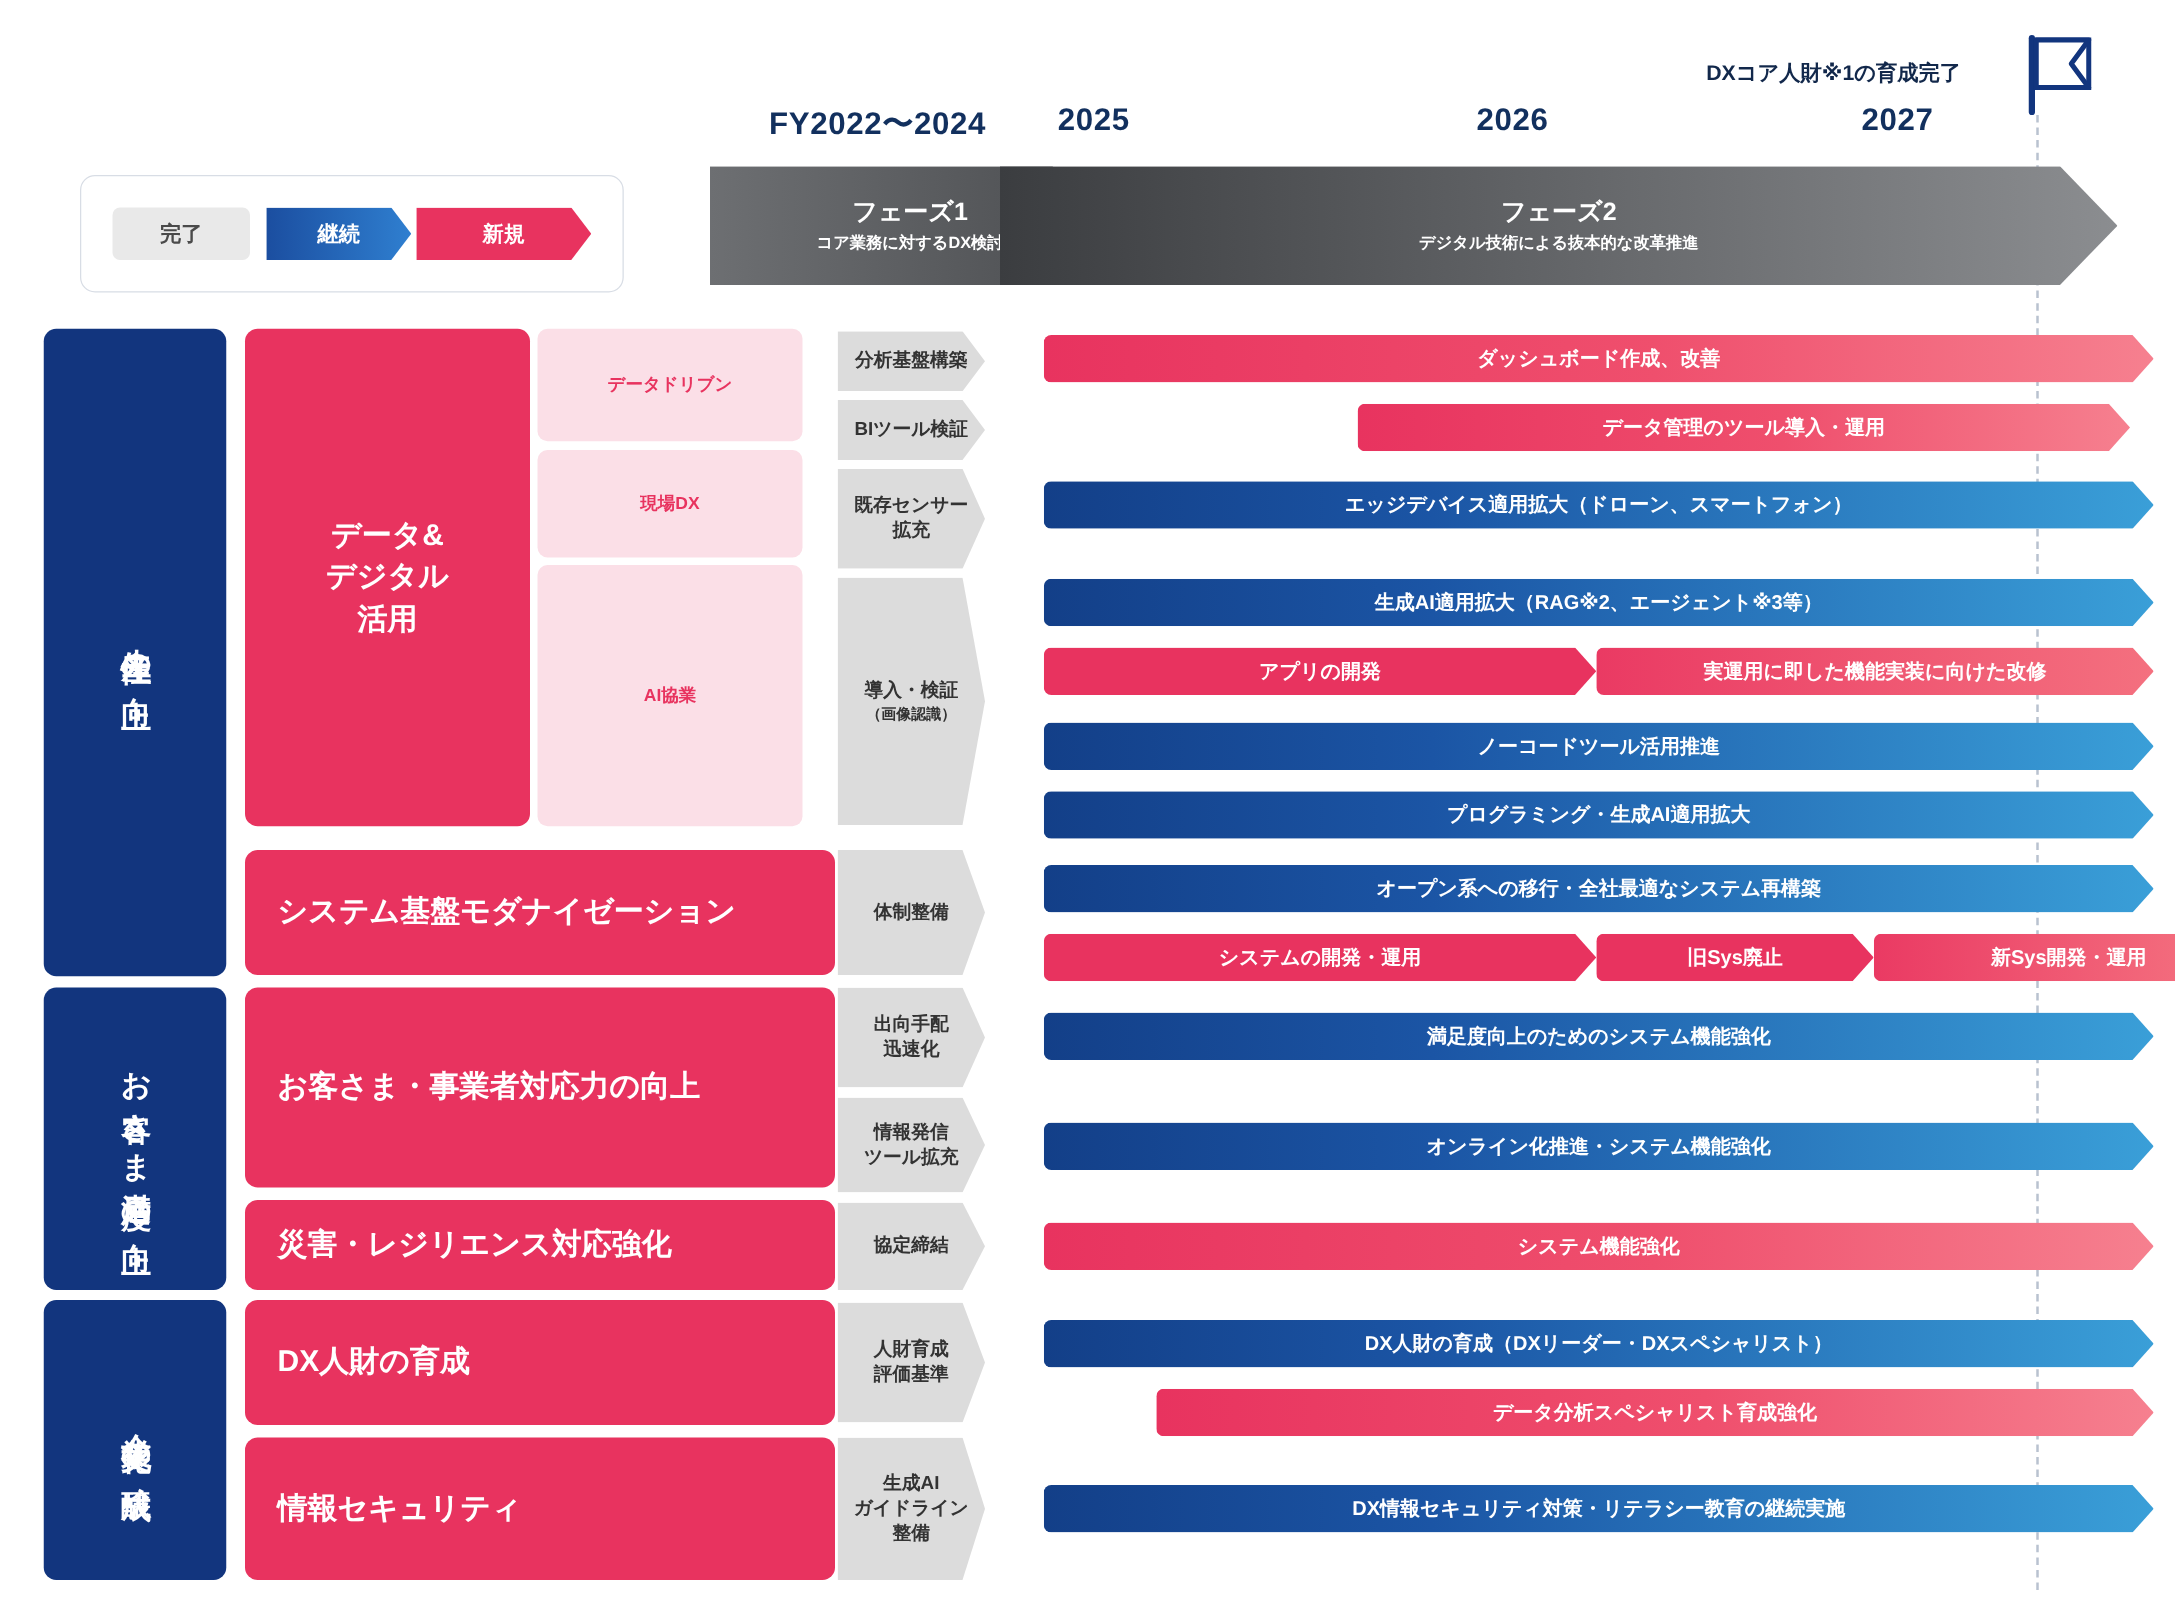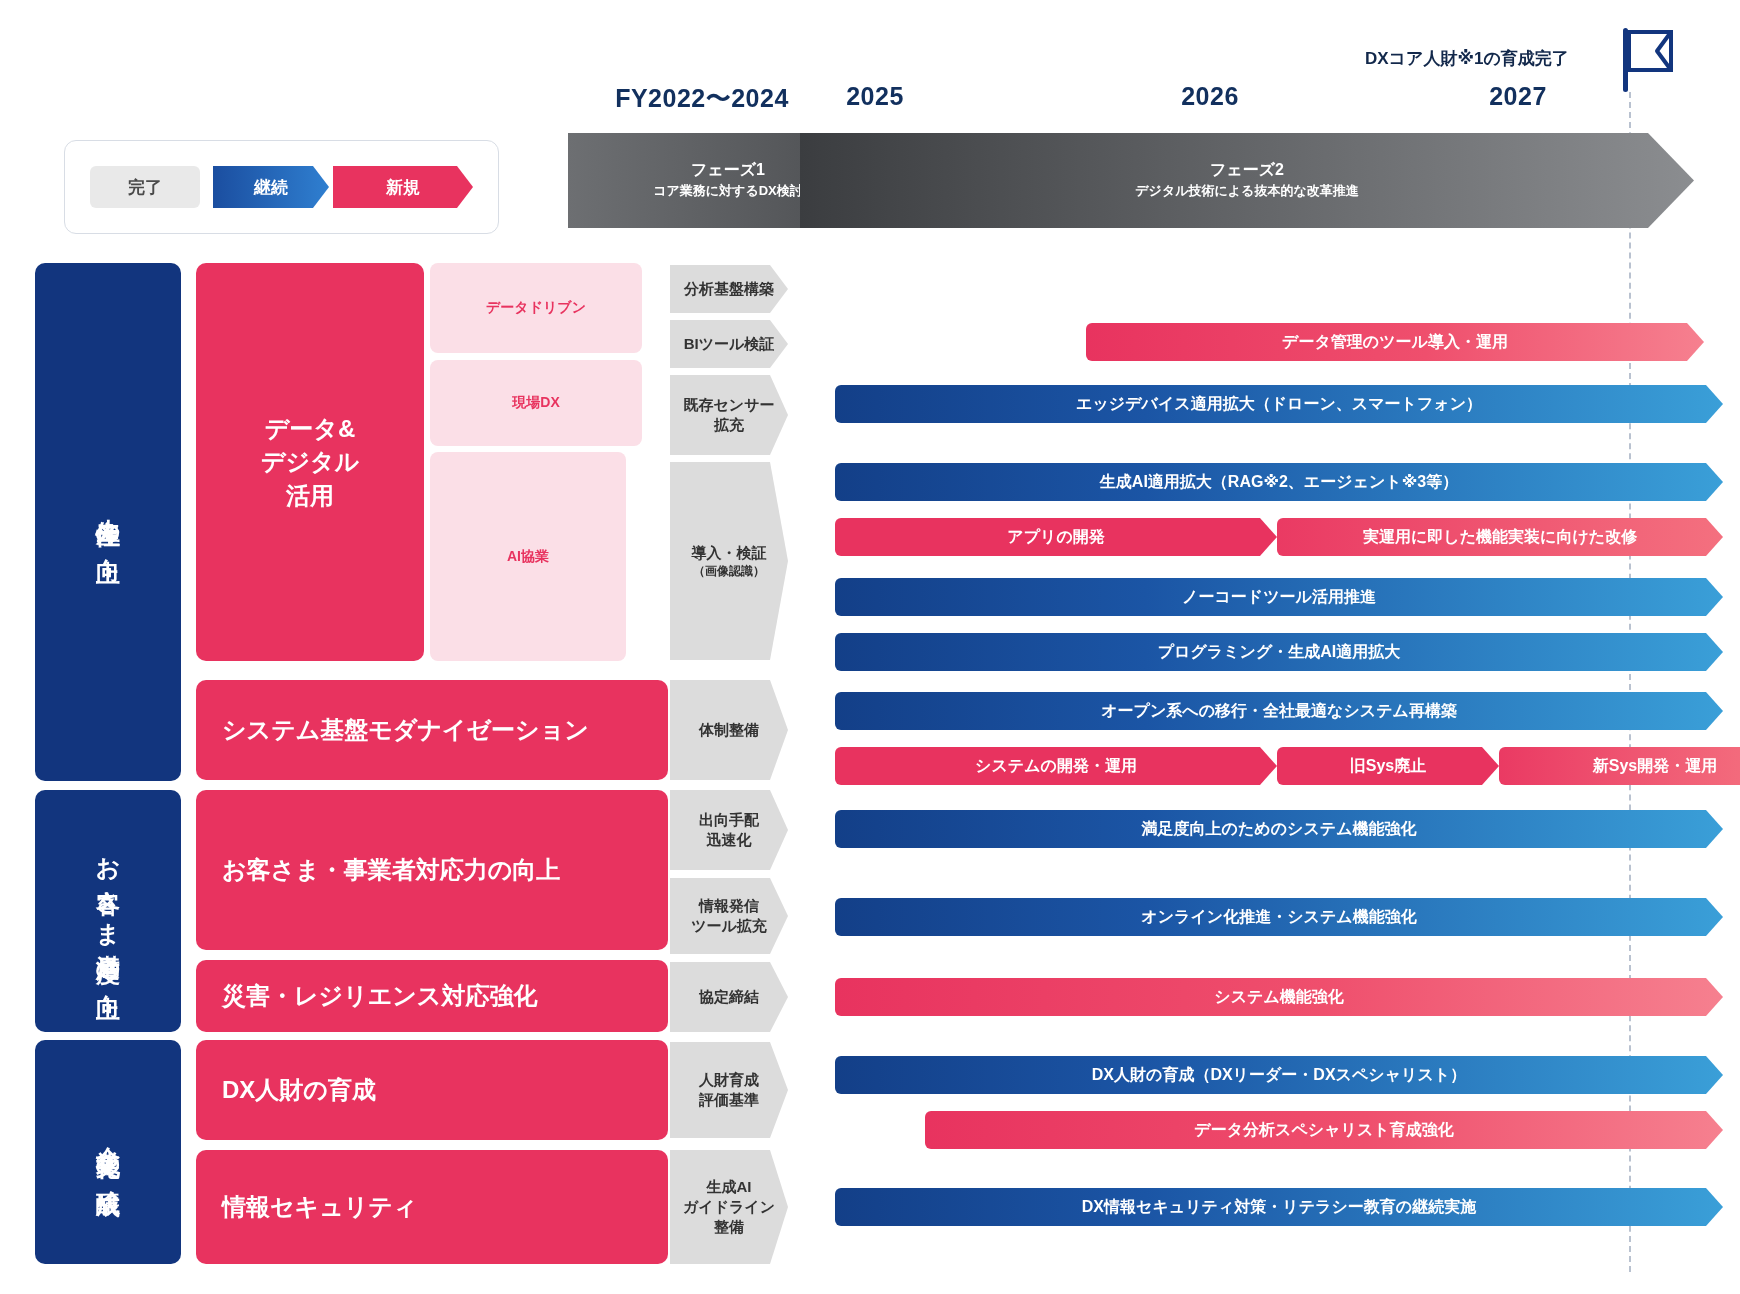--- a/index.html
+++ b/index.html
@@ -19,21 +19,21 @@
   
   .legendbox{position:absolute;border:1px solid #d8dde5;border-radius:12px;background:#fff;}
   .chip{position:absolute;height:42px;display:flex;align-items:center;justify-content:center;font-size:17px;font-weight:bold;}
   .chip.grey{background:#e9e9e9;color:#4a4a4a;border-radius:6px;}
   .chip.blue{background:linear-gradient(90deg,#1b4ea0,#2f7fd0);color:#fff;}
   .chip.pink{background:#e8335f;color:#fff;}
   .arrowchip{clip-path:polygon(0 0,calc(100% - 16px) 0,100% 50%,calc(100% - 16px) 100%,0 100%);}
 
   
   .phase{position:absolute;display:flex;flex-direction:column;align-items:center;justify-content:center;color:#fff;}
-  .phase .t1{font-size:16px;font-weight:bold;line-height:1.15;}
+  .phase .t1{font-size:20px;font-weight:bold;line-height:1.15;}
   .phase .t2{font-size:13px;font-weight:bold;margin-top:3px;}
   .phase1{background:linear-gradient(90deg,#6d6f72,#4b4d50);clip-path:polygon(0 0,calc(100% - 46px) 0,100% 50%,calc(100% - 46px) 100%,0 100%);}
   .phase2{background:linear-gradient(90deg,#3b3d40,#8b8d90);clip-path:polygon(0 0,calc(100% - 46px) 0,100% 50%,calc(100% - 46px) 100%,0 100%);}
 
   
   .cat{position:absolute;background:#12357e;border-radius:10px;color:#fff;display:flex;align-items:center;justify-content:center;}
   .cat span{writing-mode:vertical-rl;font-size:24px;font-weight:bold;letter-spacing:3px;line-height:1.5;text-align:center;}
 
   
   .theme{position:absolute;background:#e8335f;border-radius:10px;color:#fff;display:flex;align-items:center;justify-content:center;font-size:24px;font-weight:bold;line-height:1.4;text-align:center;}
@@ -106,21 +106,21 @@
 デジタル
 活用</div>
   <div class="theme left" style="left:196px;top:680px;width:446px;height:100px;">システム基盤モダナイゼーション</div>
   <div class="theme left" style="left:196px;top:790px;width:446px;height:160px;">お客さま・事業者対応力の向上</div>
   <div class="theme left" style="left:196px;top:960px;width:446px;height:72px;">災害・レジリエンス対応強化</div>
   <div class="theme left" style="left:196px;top:1040px;width:446px;height:100px;">DX人財の育成</div>
   <div class="theme left" style="left:196px;top:1150px;width:446px;height:114px;">情報セキュリティ</div>
 
   <div class="subtheme" style="left:430px;top:263px;width:212px;height:90px;">データドリブン</div>
   <div class="subtheme" style="left:430px;top:360px;width:212px;height:86px;">現場DX</div>
-  <div class="subtheme" style="left:430px;top:452px;width:196px;height:209px;">AI協業</div>
+  <div class="subtheme" style="left:430px;top:452px;width:212px;height:209px;">AI協業</div>
 
   <div class="g1" style="left:670px;top:265px;width:118px;height:48px;white-space:pre-line;">分析基盤構築</div>
   <div class="g1" style="left:670px;top:320px;width:118px;height:48px;white-space:pre-line;">BIツール検証</div>
   <div class="g1" style="left:670px;top:375px;width:118px;height:80px;white-space:pre-line;">既存センサー
 拡充</div>
   <div class="g1" style="left:670px;top:462px;width:118px;height:198px;">
     <div>導入・検証</div>
     <div class="small">（画像認識）</div>
   </div>
   <div class="g1" style="left:670px;top:680px;width:118px;height:100px;">体制整備</div>
@@ -128,20 +128,21 @@
 迅速化</div>
   <div class="g1" style="left:670px;top:878px;width:118px;height:76px;white-space:pre-line;">情報発信
 ツール拡充</div>
   <div class="g1" style="left:670px;top:962px;width:118px;height:70px;">協定締結</div>
   <div class="g1" style="left:670px;top:1042px;width:118px;height:96px;white-space:pre-line;">人財育成
 評価基準</div>
   <div class="g1" style="left:670px;top:1150px;width:118px;height:114px;white-space:pre-line;">生成AI
 ガイドライン
 整備</div>
 
+  <div class="bar pink arrow" style="left:835px;top:268px;width:888px;">ダッシュボード作成、改善</div>
   <div class="bar pink arrow" style="left:1086px;top:323px;width:618px;">データ管理のツール導入・運用</div>
   <div class="bar blue arrow" style="left:835px;top:385px;width:888px;">エッジデバイス適用拡大（ドローン、スマートフォン）</div>
   <div class="bar blue arrow" style="left:835px;top:463px;width:888px;">生成AI適用拡大（RAG※2、エージェント※3等）</div>
   <div class="bar pinkflat arrow" style="left:835px;top:518px;width:442px;">アプリの開発</div>
   <div class="bar pinkgrad2 arrow" style="left:1277px;top:518px;width:446px;">実運用に即した機能実装に向けた改修</div>
   <div class="bar blue arrow" style="left:835px;top:578px;width:888px;">ノーコードツール活用推進</div>
   <div class="bar blue arrow" style="left:835px;top:633px;width:888px;">プログラミング・生成AI適用拡大</div>
   <div class="bar blue arrow" style="left:835px;top:692px;width:888px;">オープン系への移行・全社最適なシステム再構築</div>
   <div class="bar pinkflat arrow" style="left:835px;top:747px;width:442px;">システムの開発・運用</div>
   <div class="bar pinkflat arrow" style="left:1277px;top:747px;width:222px;">旧Sys廃止</div>

